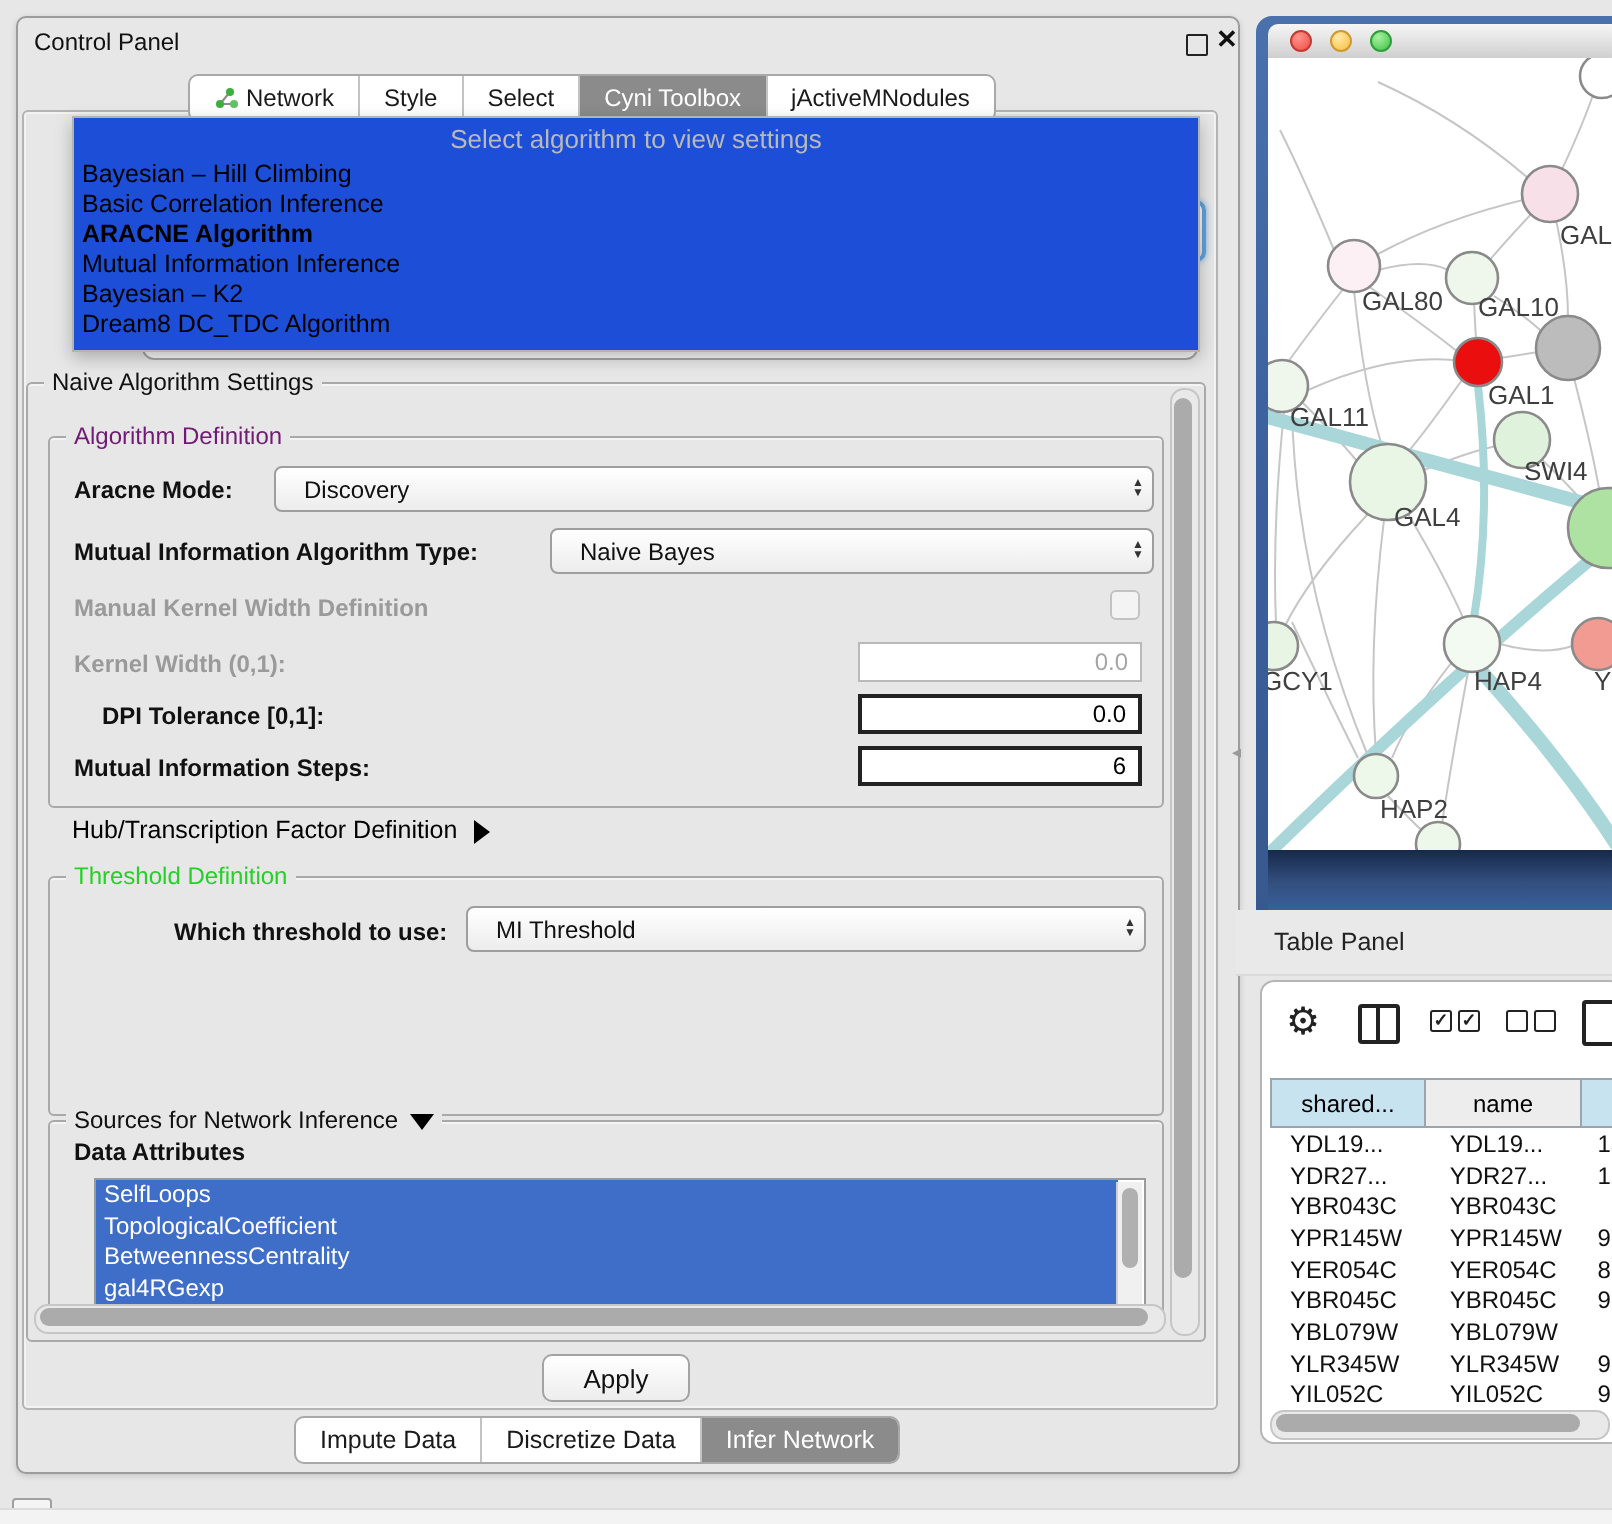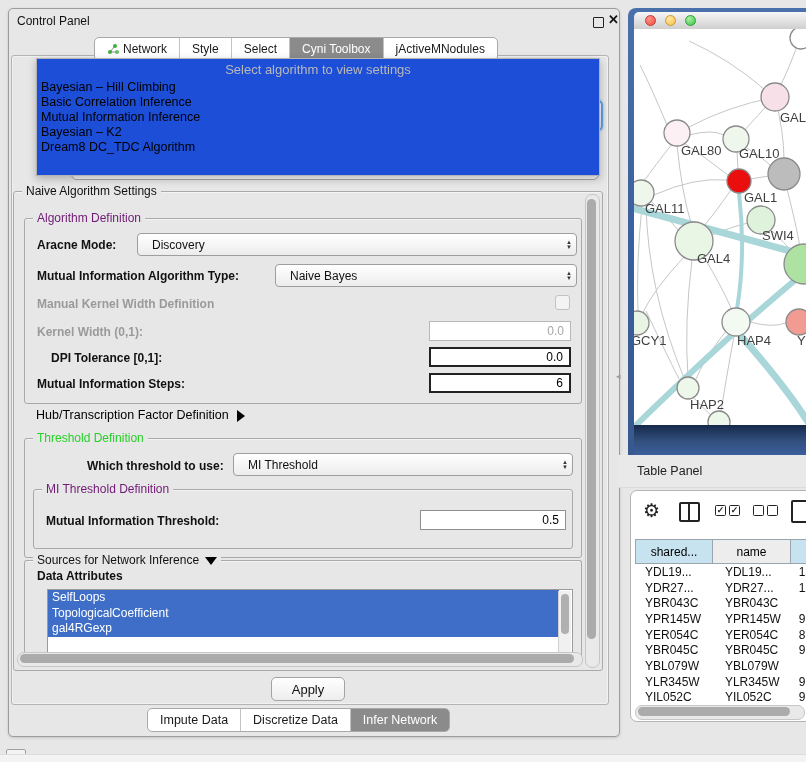--- a/index.html
+++ b/index.html
@@ -156,20 +156,21 @@
     <div class="blue-spinner">
       <span>▲</span>
       <span>▼</span>
     </div>
 
     <div class="popup">
       <div class="popup-head">Select algorithm to view settings</div>
       <div id="popup-items">
           <div class="popup-item">Bayesian – Hill Climbing</div>
           <div class="popup-item">Basic Correlation Inference</div>
+          <div class="popup-item hl">ARACNE Algorithm</div>
           <div class="popup-item">Mutual Information Inference</div>
           <div class="popup-item">Bayesian – K2</div>
           <div class="popup-item">Dream8 DC_TDC Algorithm</div>
         </div>
     </div>
 
     <div class="group" style="left:4px;top:182px;width:588px;height:478px;">
       <span class="gtitle">Naive Algorithm Settings</span>
 
       <div class="group" style="left:10px;top:26px;width:556px;height:184px;">
@@ -215,34 +216,30 @@
 
         <div class="lbl" style="left:62px;top:20px;">Which threshold to use:</div>
         <div class="combo" style="left:208px;top:14px;width:340px;">
           <span>MI Threshold</span>
           <span class="spin">
               <span>▲</span>
               <span>▼</span>
             </span>
         </div>
 
-        <div class="group" style="left:8px;top:50px;width:538px;height:58px;">
-          <span class="gtitle blue">MI Threshold Definition</span>
-          <div class="lbl" style="left:12px;top:24px;">Mutual Information Threshold:</div>
-          <div class="field thin" style="left:386px;top:20px;width:146px;">0.5</div>
-        </div>
       </div>
 
       <div class="group" style="left:10px;top:368px;width:556px;height:104px;border-bottom:none;">
         <span class="gtitle"><span>Sources for Network Inference</span><span class="arrow-down"></span></span>
         <div class="lbl" style="left:12px;top:8px;">Data Attributes</div>
         <div class="attr-list" style="left:22px;top:28px;width:524px;height:66px;">
           <div id="attr-items">
               <div class="attr-item sel">SelfLoops</div>
               <div class="attr-item sel">TopologicalCoefficient</div>
+              <div class="attr-item sel">BetweennessCentrality</div>
               <div class="attr-item sel">gal4RGexp</div>
             </div>
           <div class="list-scroll">
               <div class="list-thumb"></div>
             </div>
         </div>
       </div>
 
       <div class="vscroll" style="left:571px;top:2px;height:472px;">
         <div class="vthumb" style="top:4px;height:440px;"></div>

